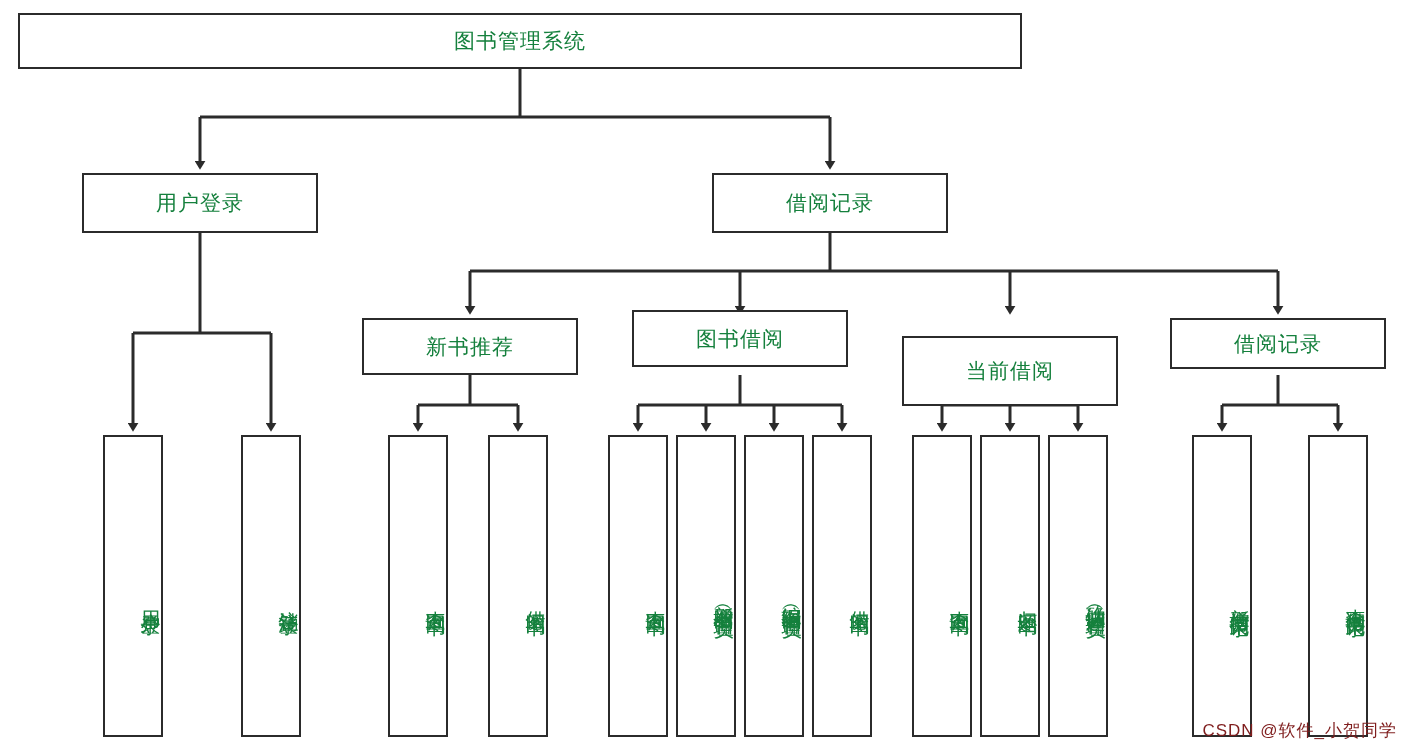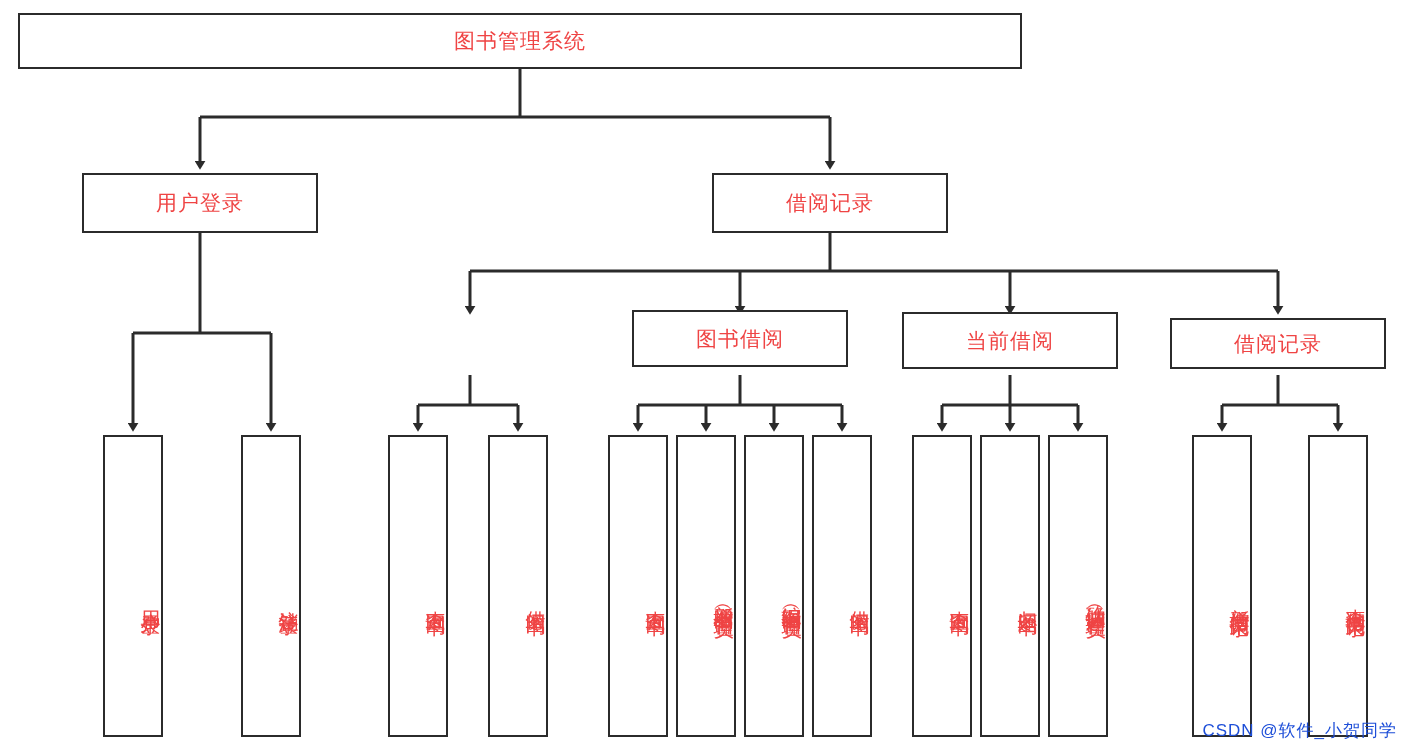--- a/index.html
+++ b/index.html
@@ -13,21 +13,21 @@
   #wires{position:absolute;left:0;top:0;width:1405px;height:747px;}
 
   .node{
     position:absolute;
     box-sizing:border-box;
     background:#ffffff;
     border:2px solid #2b2b2b;
     display:flex;
     align-items:center;
     justify-content:center;
-    color:#ef4444;
+    color:#15803d;
   }
   .node.h{
     font-size:21px;
     letter-spacing:1px;
   }
   .node.v{
     writing-mode:vertical-rl;
     text-orientation:upright;
     font-size:20px;
     line-height:1.08;
@@ -38,21 +38,21 @@
   }
   .node.v span{
     writing-mode:vertical-rl;
     text-orientation:upright;
     white-space:nowrap;
   }
   #watermark{
     position:absolute;
     right:8px;bottom:5px;
     font-size:17px;
-    color:#1d4ed8;
+    color:#7f1d1d;
     letter-spacing:1px;
     white-space:nowrap;
     pointer-events:none;
   }
 </style>
 </head>
 <body>
 
 <div id="canvas">
 
@@ -112,24 +112,27 @@
     <span>图书管理系统</span>
   </div>
 
   <div class="node h" style="left:82px;top:173px;width:236px;height:60px;">
     <span>用户登录</span>
   </div>
   <div class="node h" style="left:712px;top:173px;width:236px;height:60px;">
     <span>借阅记录</span>
   </div>
 
+  <div class="node h" style="left:362px;top:318px;width:216px;height:57px;">
+    <span>新书推荐</span>
+  </div>
   <div class="node h" style="left:632px;top:310px;width:216px;height:57px;">
     <span>图书借阅</span>
   </div>
-  <div class="node h" style="left:902px;top:312px;width:216px;height:57px;">
+  <div class="node h" style="left:902px;top:336px;width:216px;height:70px;">
     <span>当前借阅</span>
   </div>
   <div class="node h" style="left:1170px;top:318px;width:216px;height:51px;">
     <span>借阅记录</span>
   </div>
 
   <div class="node v" style="left:103px;top:435px;width:60px;height:302px;">
     <span>用户登录</span>
   </div>
   <div class="node v" style="left:241px;top:435px;width:60px;height:302px;">

